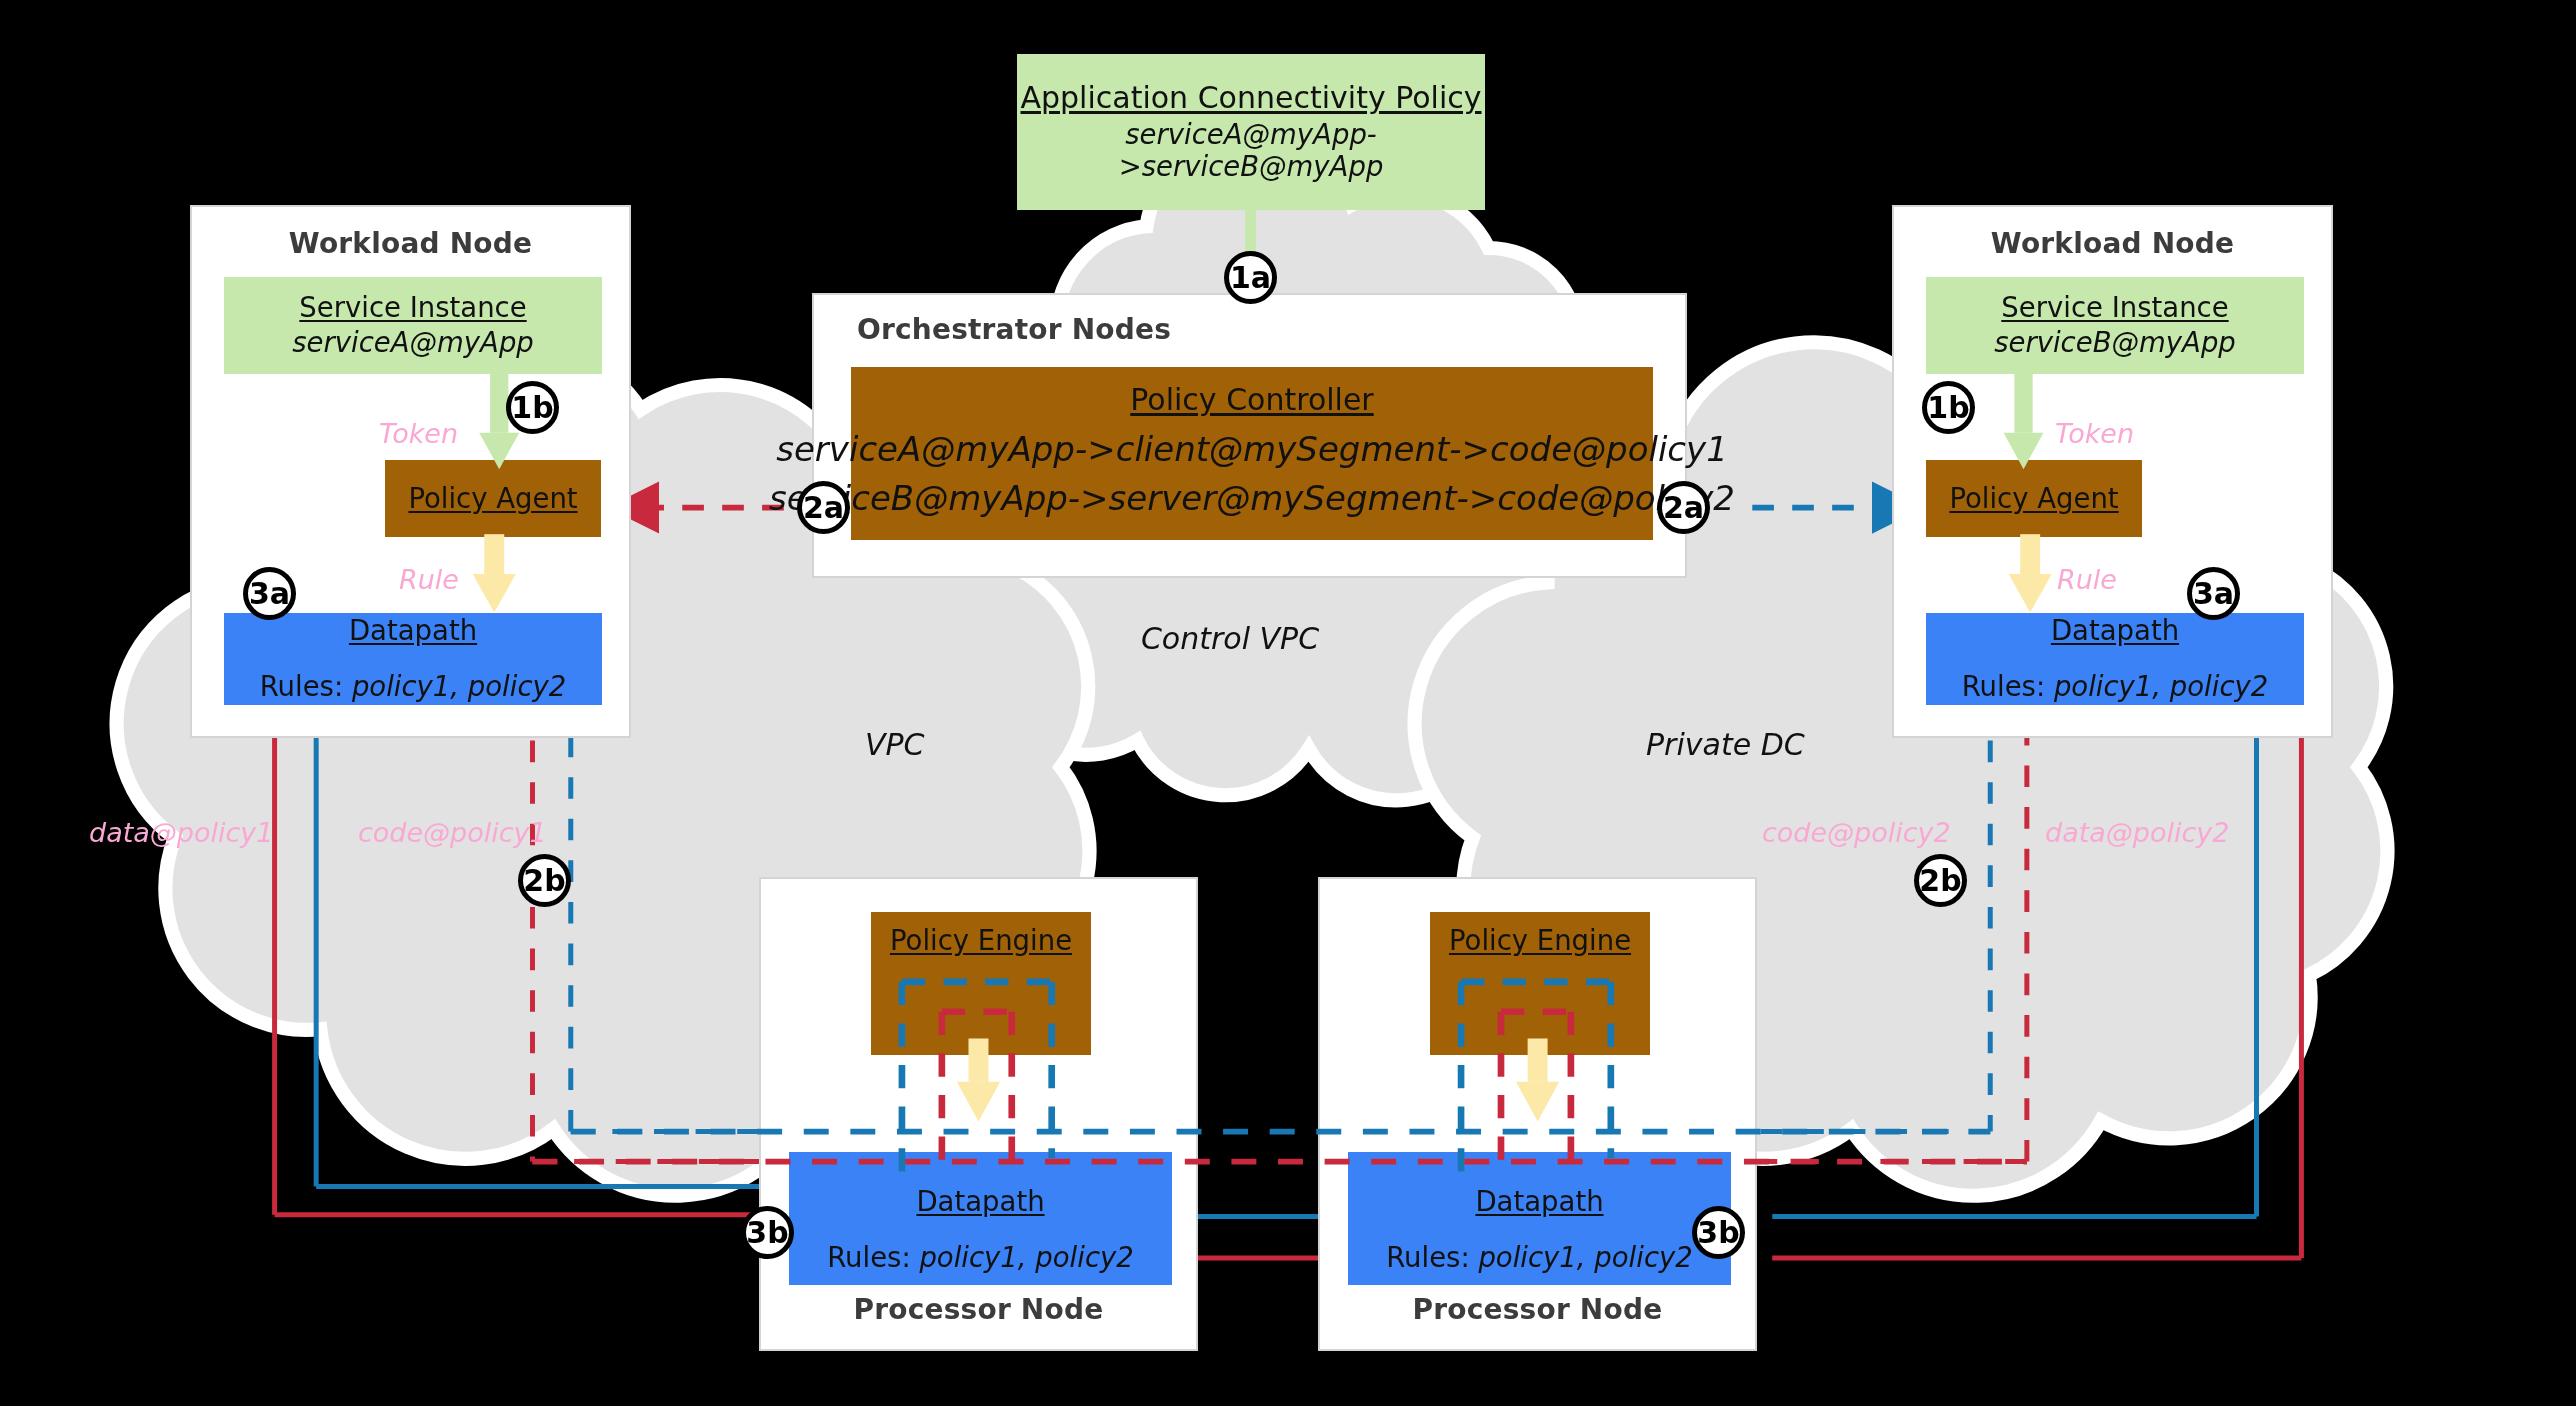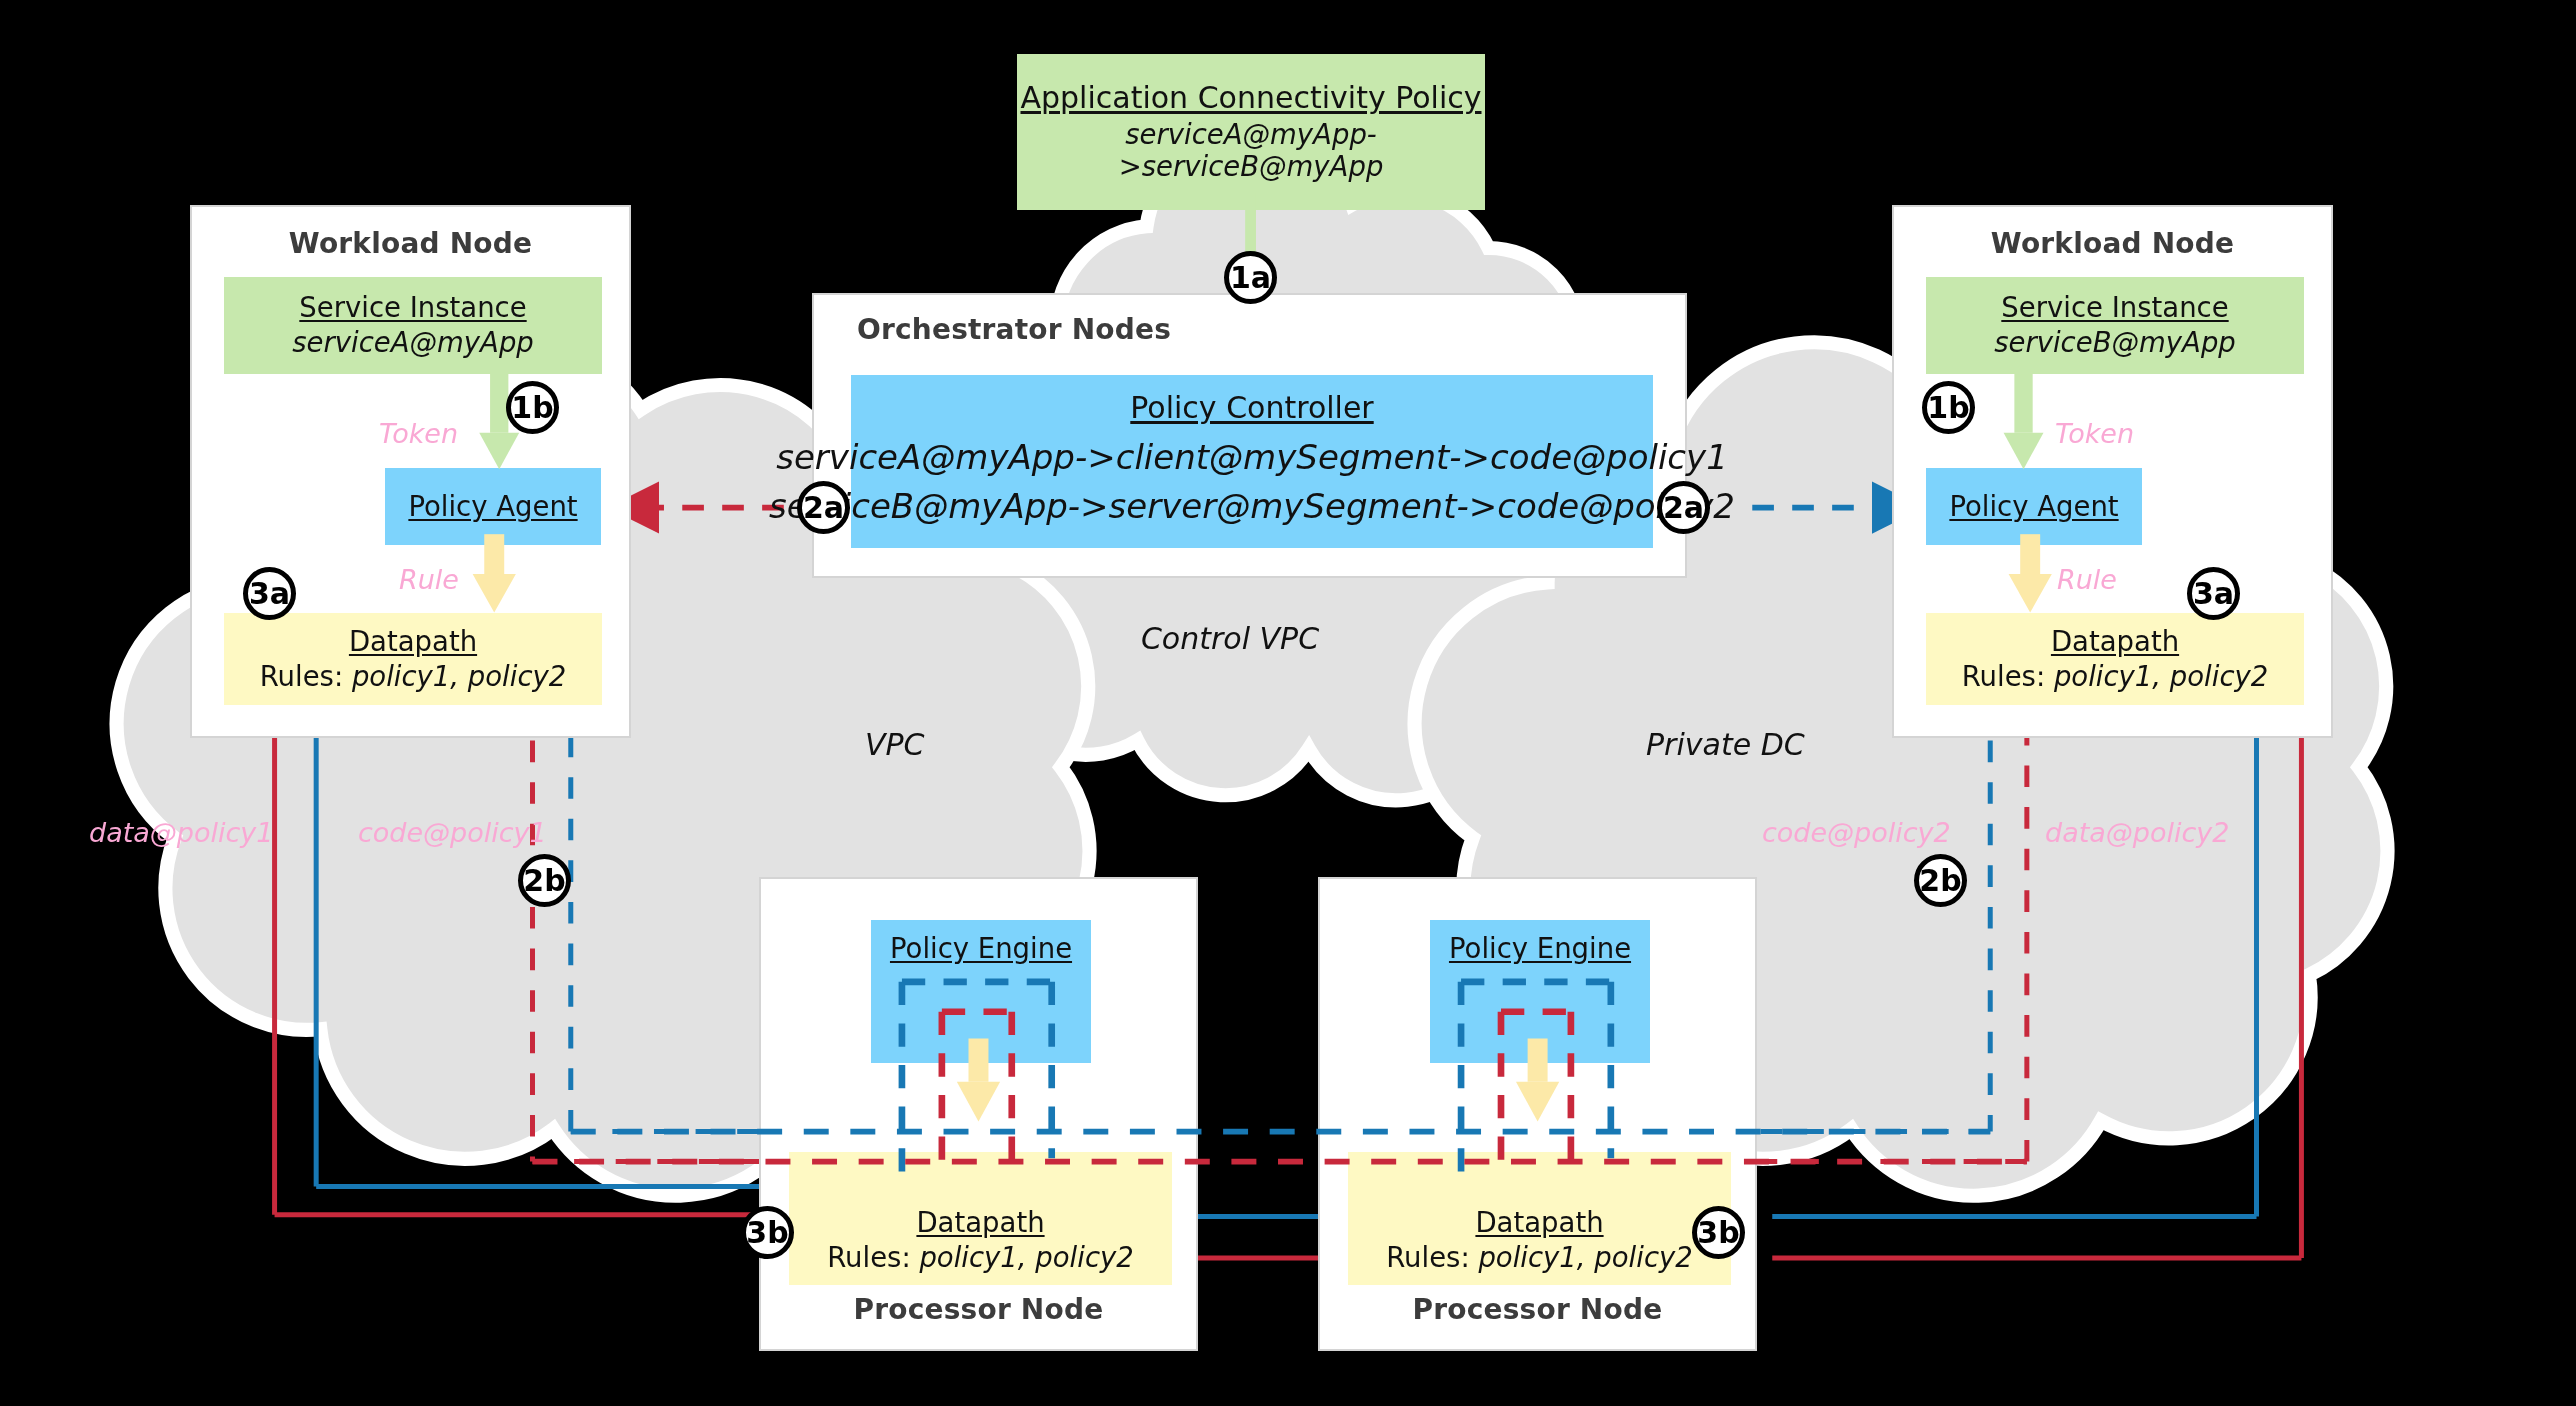--- a/index.html
+++ b/index.html
@@ -17,22 +17,22 @@
   .node-title{
     position:absolute;left:0;right:0;text-align:center;
     font-weight:bold;color:#3c3c3c;font-size:28px;letter-spacing:0.2px;
   }
   .node-title.left-al{text-align:left;padding-left:35px;margin-left:8px;}
   .inner-box{
     position:absolute;box-sizing:border-box;text-align:center;
     display:flex;flex-direction:column;justify-content:center;align-items:center;
   }
   .green{background:#c7e8ad;}
-  .yellow{background:#7dd3fc;margin-top:8px;}
-  .grey{background:#fef9c3;}
+  .yellow{background:#a16207;}
+  .grey{background:#3b82f6;gap:21px;}
   .hdr{
     text-decoration:underline;color:#111;font-size:30px;line-height:1.12;
     text-underline-offset:2.5px;
   }
   .hdr.sm{font-size:27.5px;}
   .sub{
     font-style:italic;color:#111;font-size:27.5px;line-height:1.15;margin-top:4.2px;
   }
   .sub.norm{font-style:normal;}
   .sub .it{font-style:italic;}

